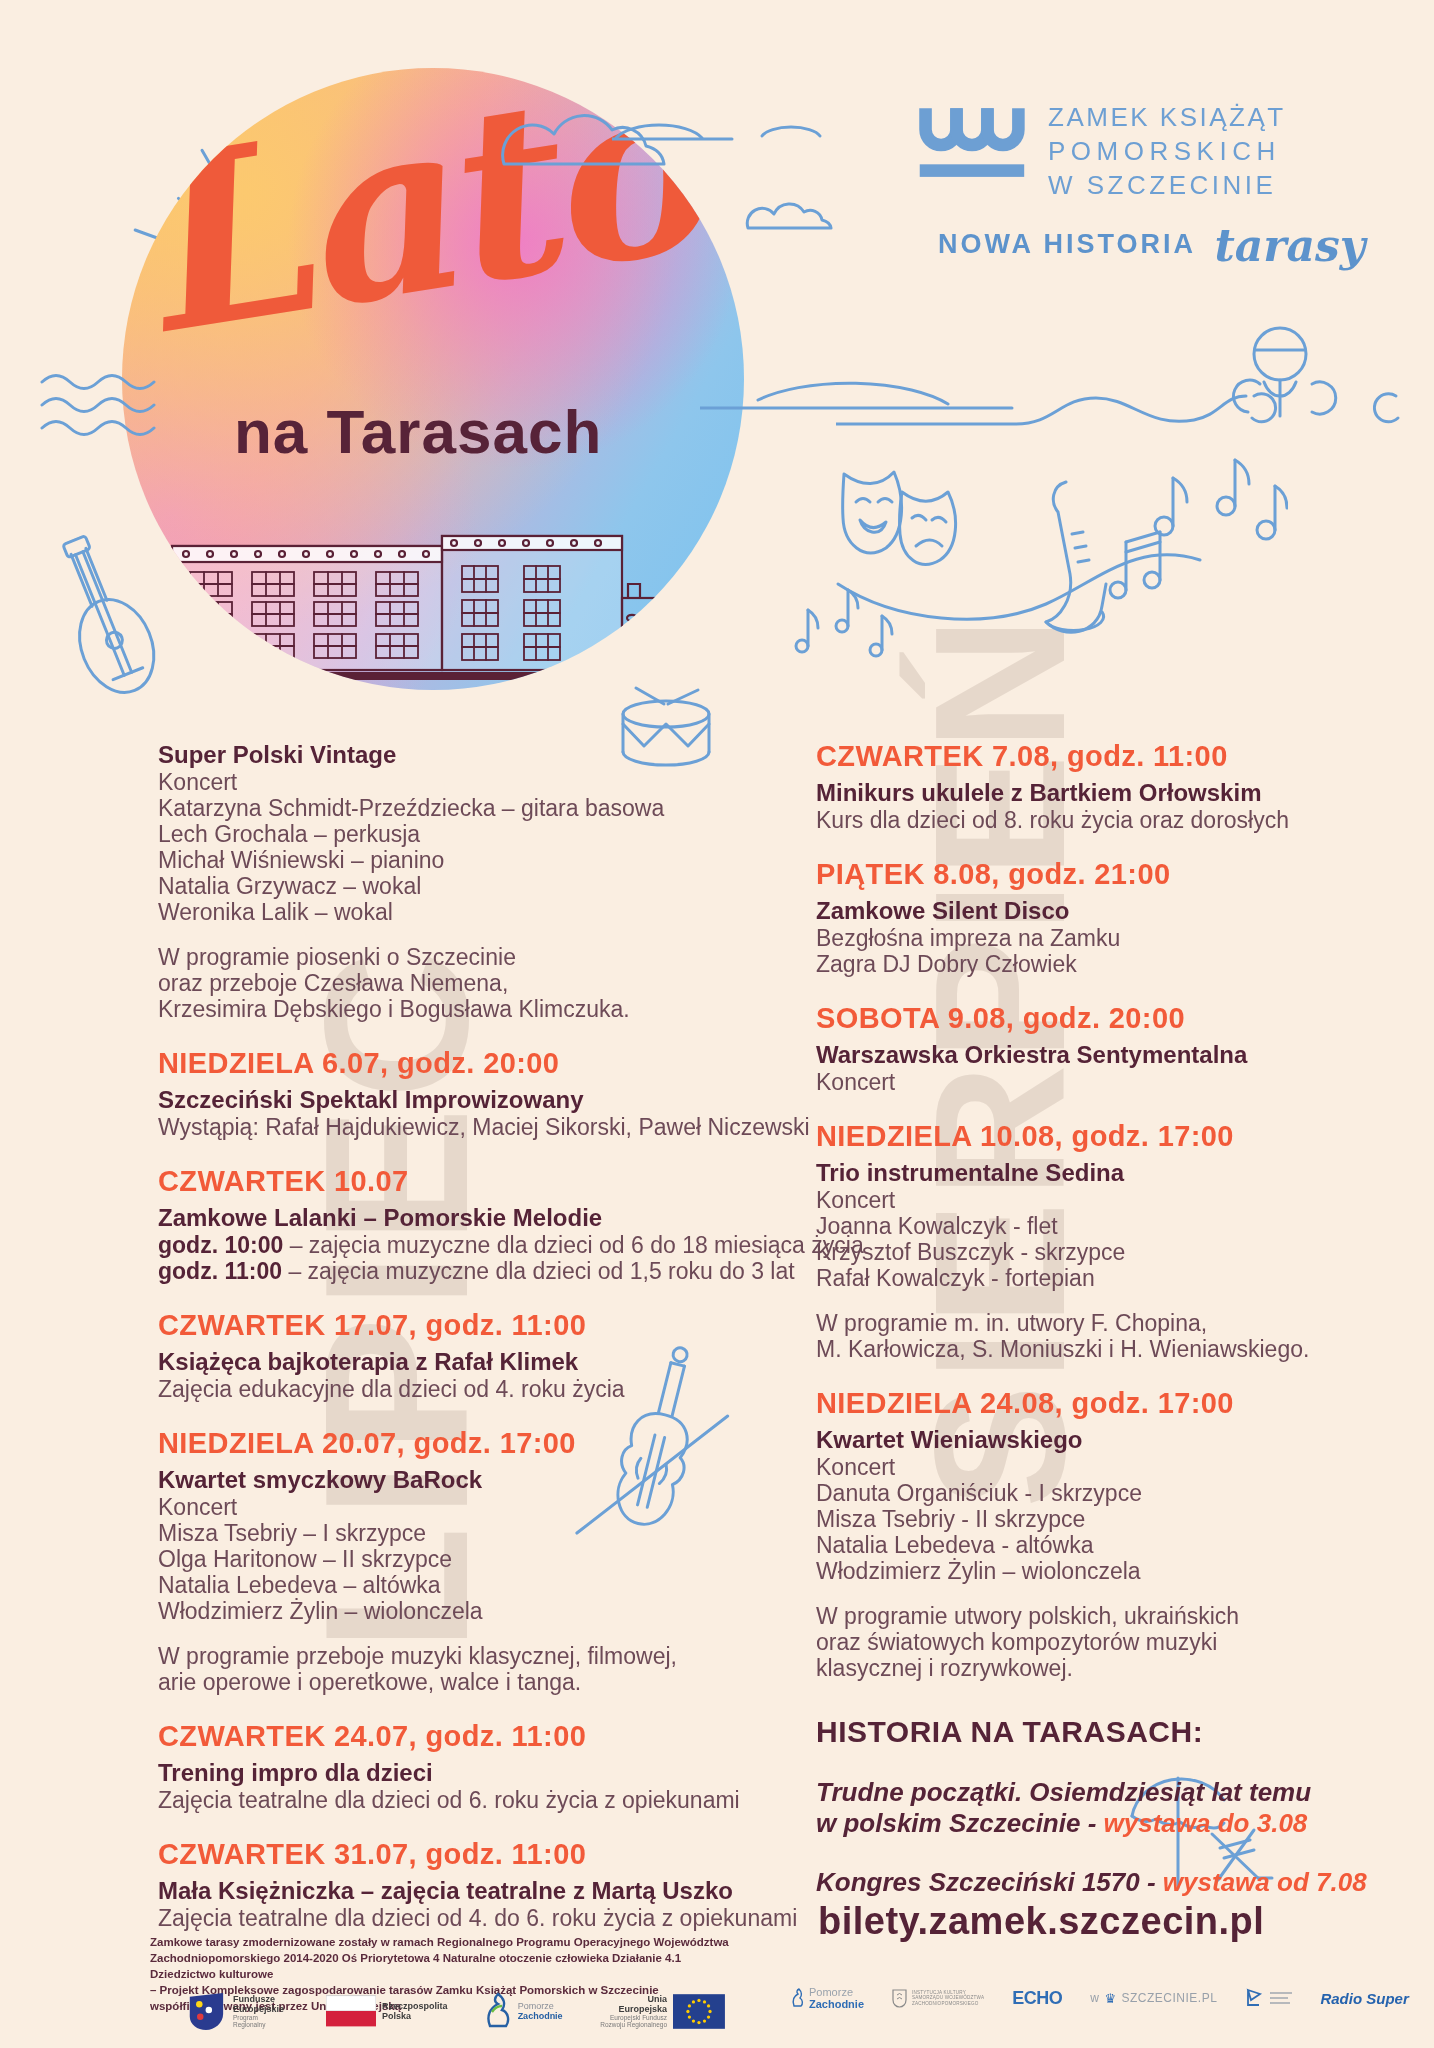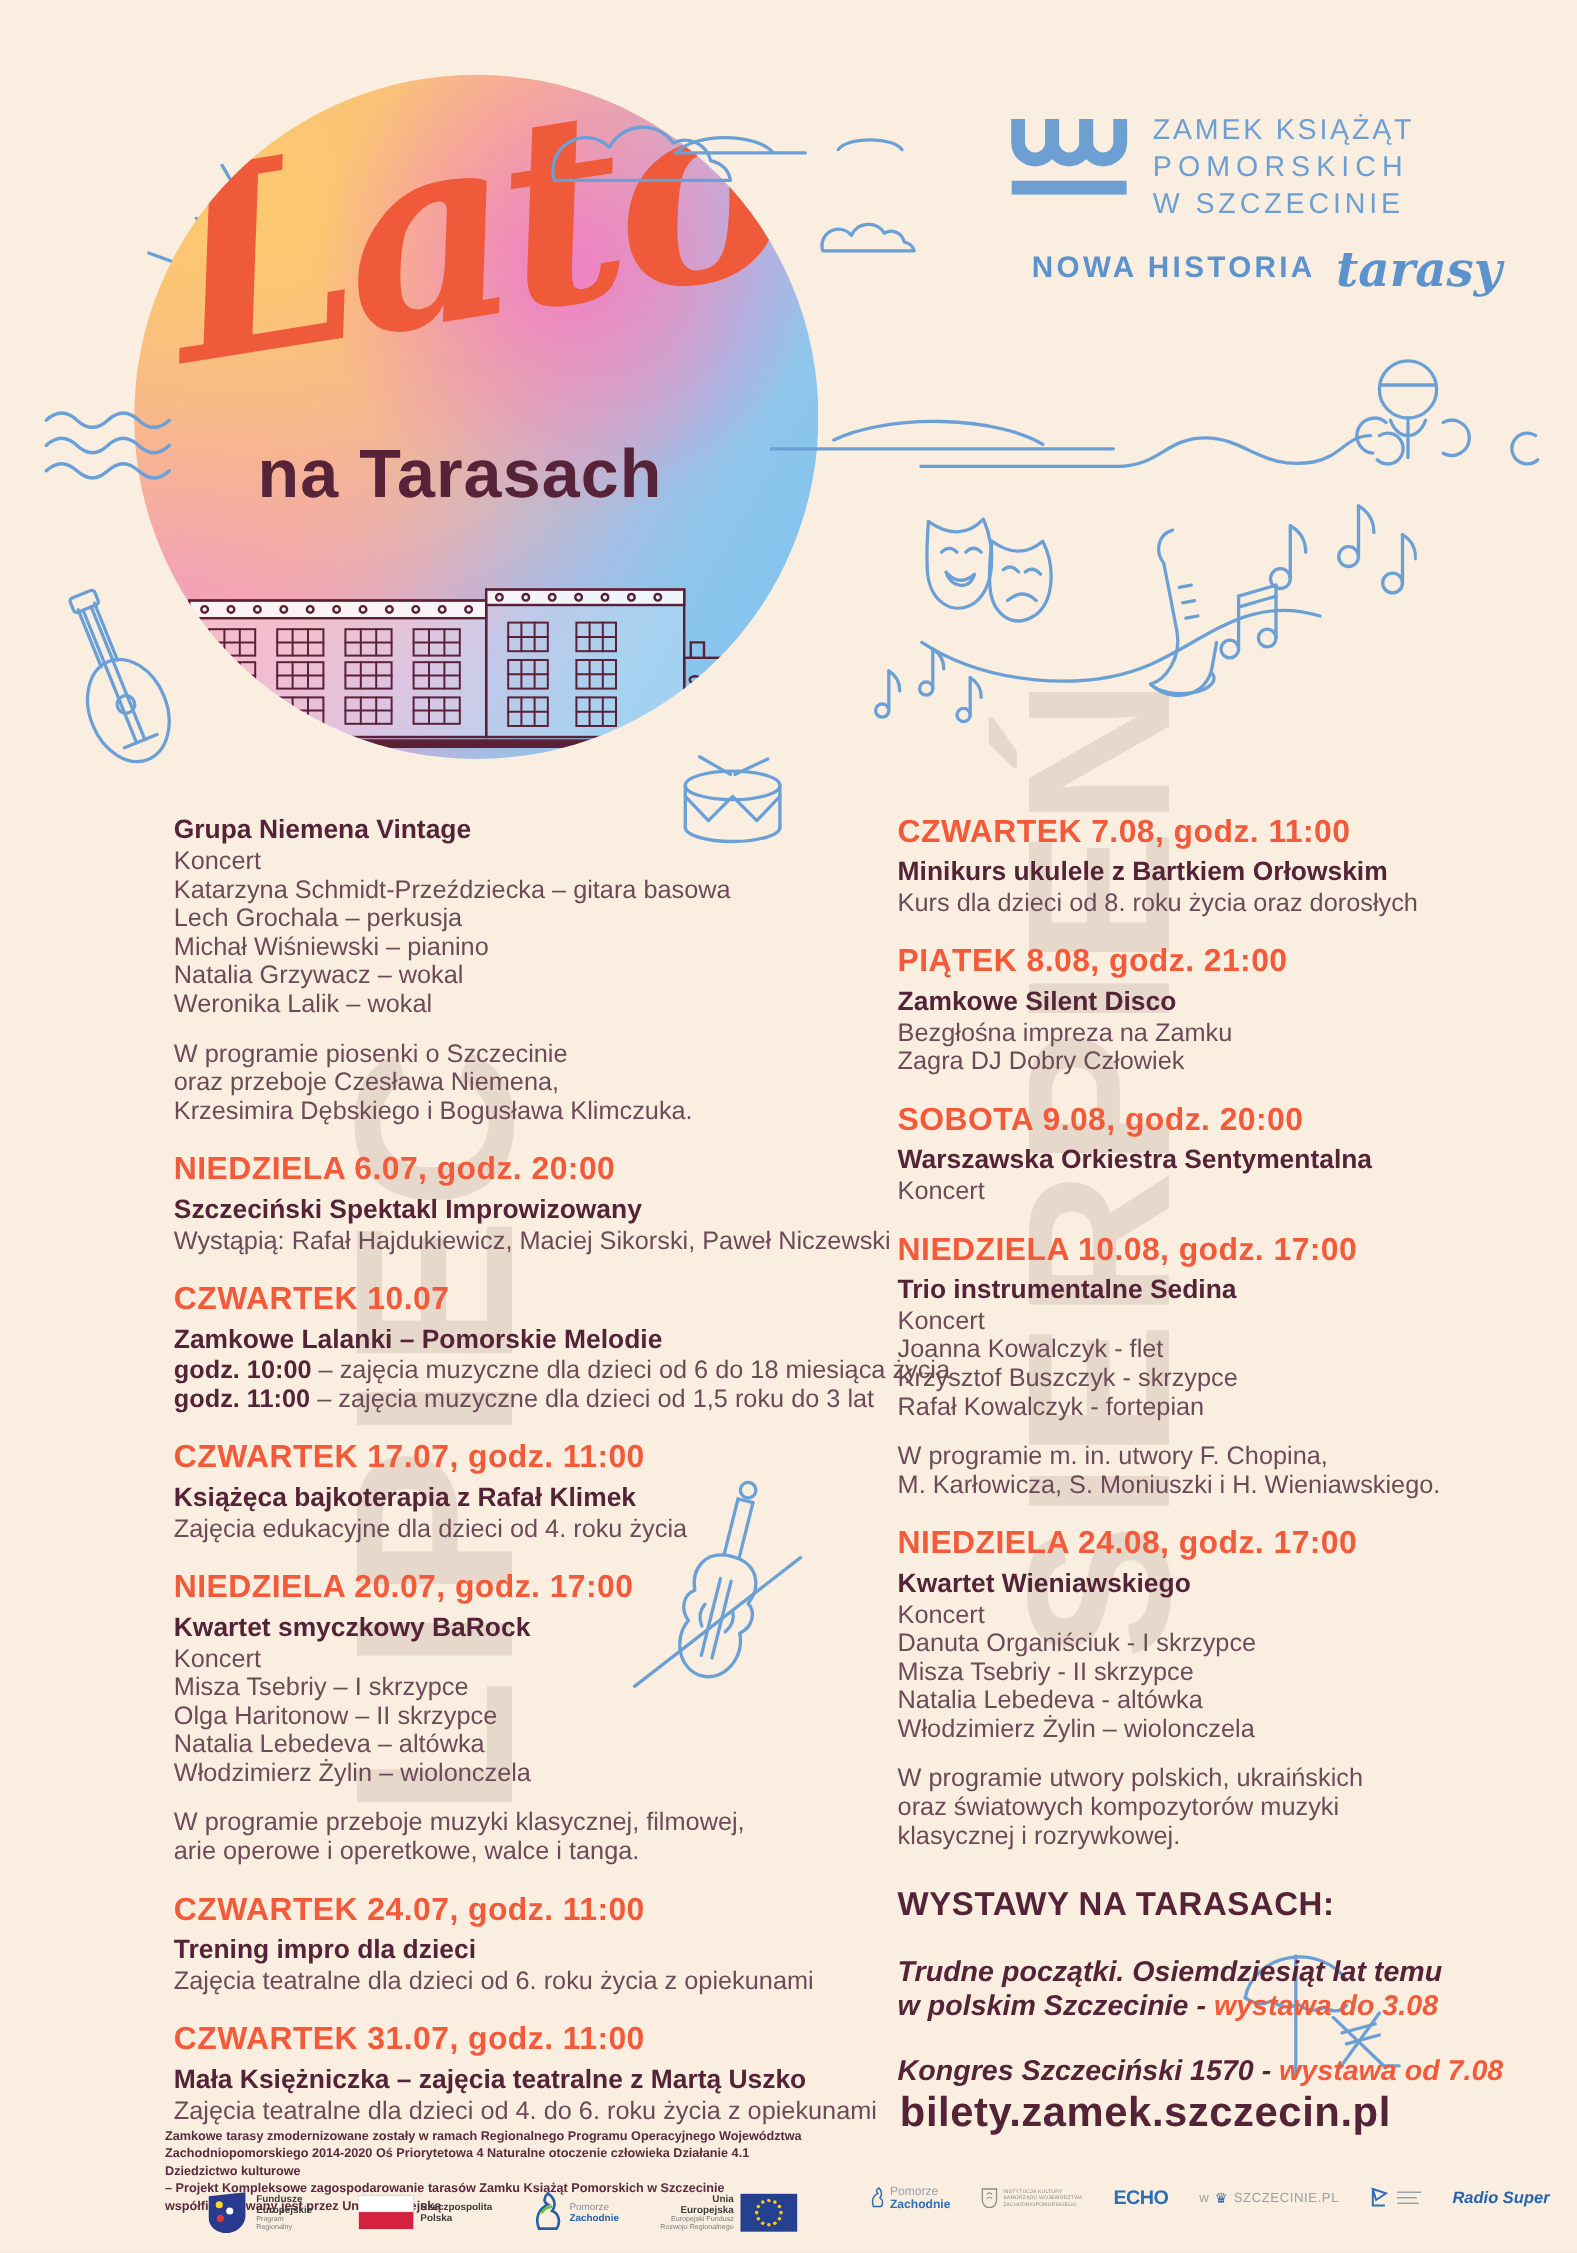--- a/index.html
+++ b/index.html
@@ -475,21 +475,21 @@
       <line x1="96" y1="78" x2="126" y2="70"></line>
           <line x1="100" y1="88" x2="130" y2="80"></line>
       <path d="M134,108 h14"></path>
     </g>
       </svg>
   </div>
 
   <div class="col" id="col-left">
     <div id="left-events">
         <div class="event">
-          <div class="ev-title">Grupa Niemena Vintage</div>
+          <div class="ev-title">Super Polski Vintage</div>
           <div class="ev-line">Koncert</div>
           <div class="ev-line">Katarzyna Schmidt-Przeździecka – gitara basowa</div>
           <div class="ev-line">Lech Grochala – perkusja</div>
           <div class="ev-line">Michał Wiśniewski – pianino</div>
           <div class="ev-line">Natalia Grzywacz – wokal</div>
           <div class="ev-line">Weronika Lalik – wokal</div>
           <div class="ev-note">
             <div class="ev-line">W programie piosenki o Szczecinie</div>
             <div class="ev-line">oraz przeboje Czesława Niemena,</div>
             <div class="ev-line">Krzesimira Dębskiego i Bogusława Klimczuka.</div>
@@ -574,21 +574,21 @@
           <div class="ev-line">Misza Tsebriy - II skrzypce</div>
           <div class="ev-line">Natalia Lebedeva - altówka</div>
           <div class="ev-line">Włodzimierz Żylin – wiolonczela</div>
           <div class="ev-note">
             <div class="ev-line">W programie utwory polskich, ukraińskich</div>
             <div class="ev-line">oraz światowych kompozytorów muzyki</div>
             <div class="ev-line">klasycznej i rozrywkowej.</div>
           </div>
         </div>
       </div>
-    <div class="exh-header">WYSTAWY NA TARASACH:</div>
+    <div class="exh-header">HISTORIA NA TARASACH:</div>
     <div id="exh-items">
         <p class="exh-item">Trudne początki. Osiemdziesiąt lat temu<br>w polskim Szczecinie - <span class="exh-highlight">wystawa do 3.08</span></p>
         <p class="exh-item">Kongres Szczeciński 1570 - <span class="exh-highlight">wystawa od 7.08</span></p>
       </div>
   </div>
 
   <div class="abs finance-note">
     <div>Zamkowe tarasy zmodernizowane zostały w ramach Regionalnego Programu Operacyjnego Województwa</div>
     <div>Zachodniopomorskiego 2014-2020 Oś Priorytetowa 4 Naturalne otoczenie człowieka Działanie 4.1 Dziedzictwo kulturowe</div>
     <div>– Projekt Kompleksowe zagospodarowanie tarasów Zamku Książąt Pomorskich w Szczecinie</div>

